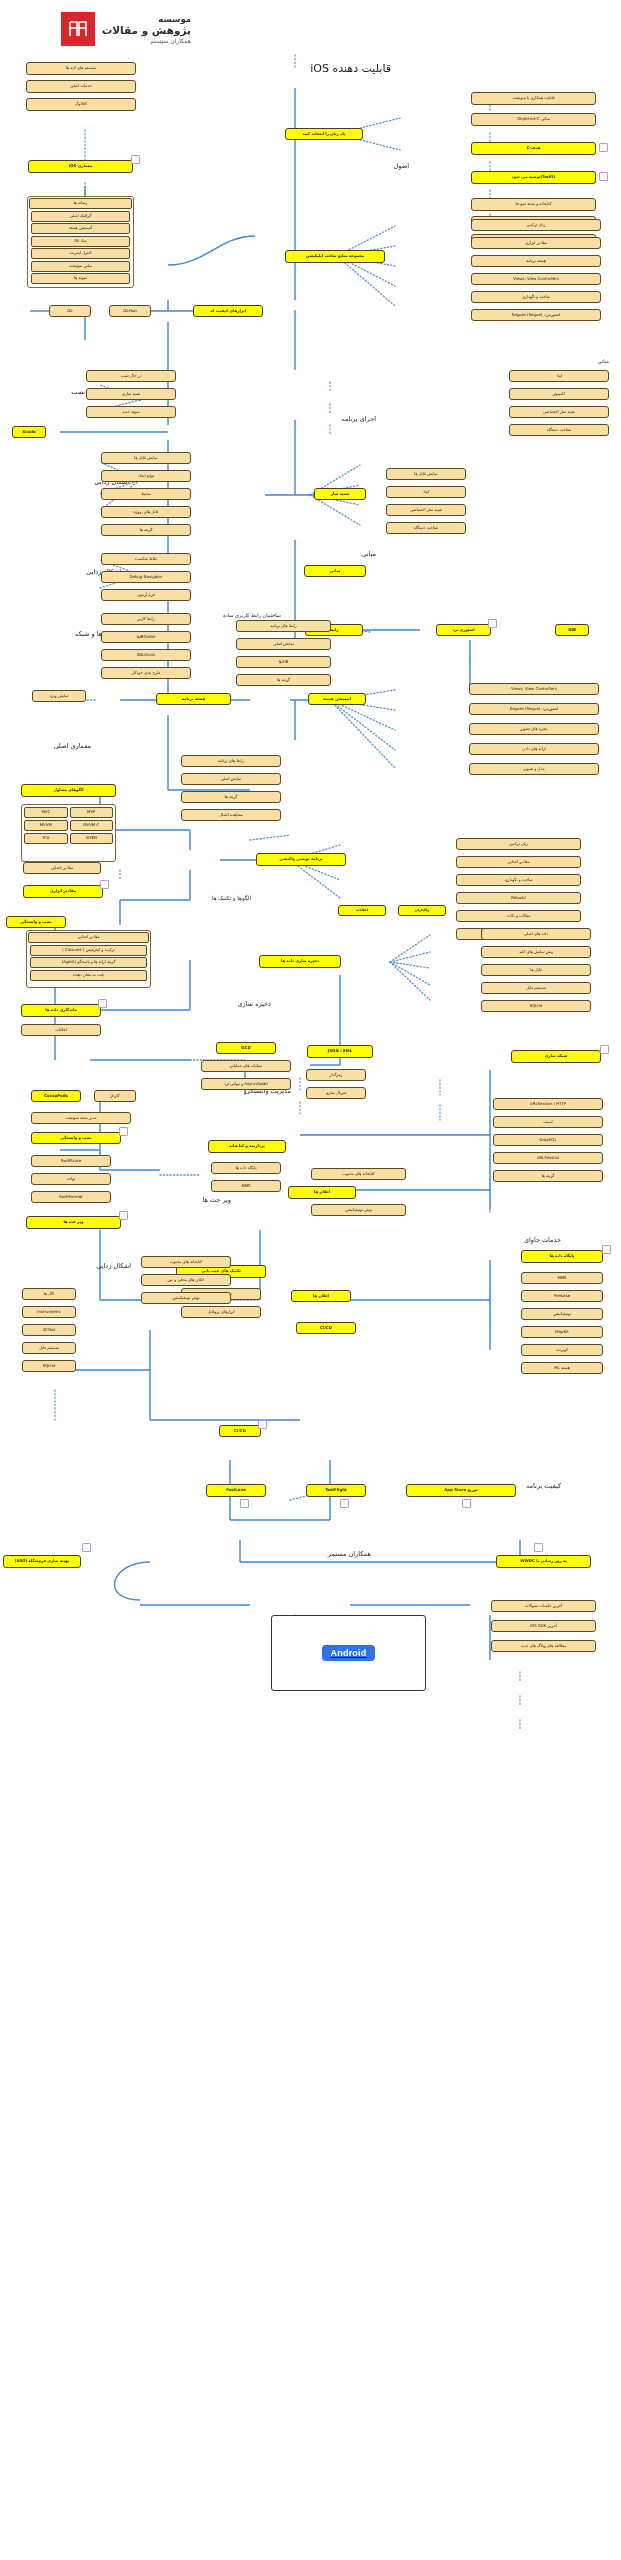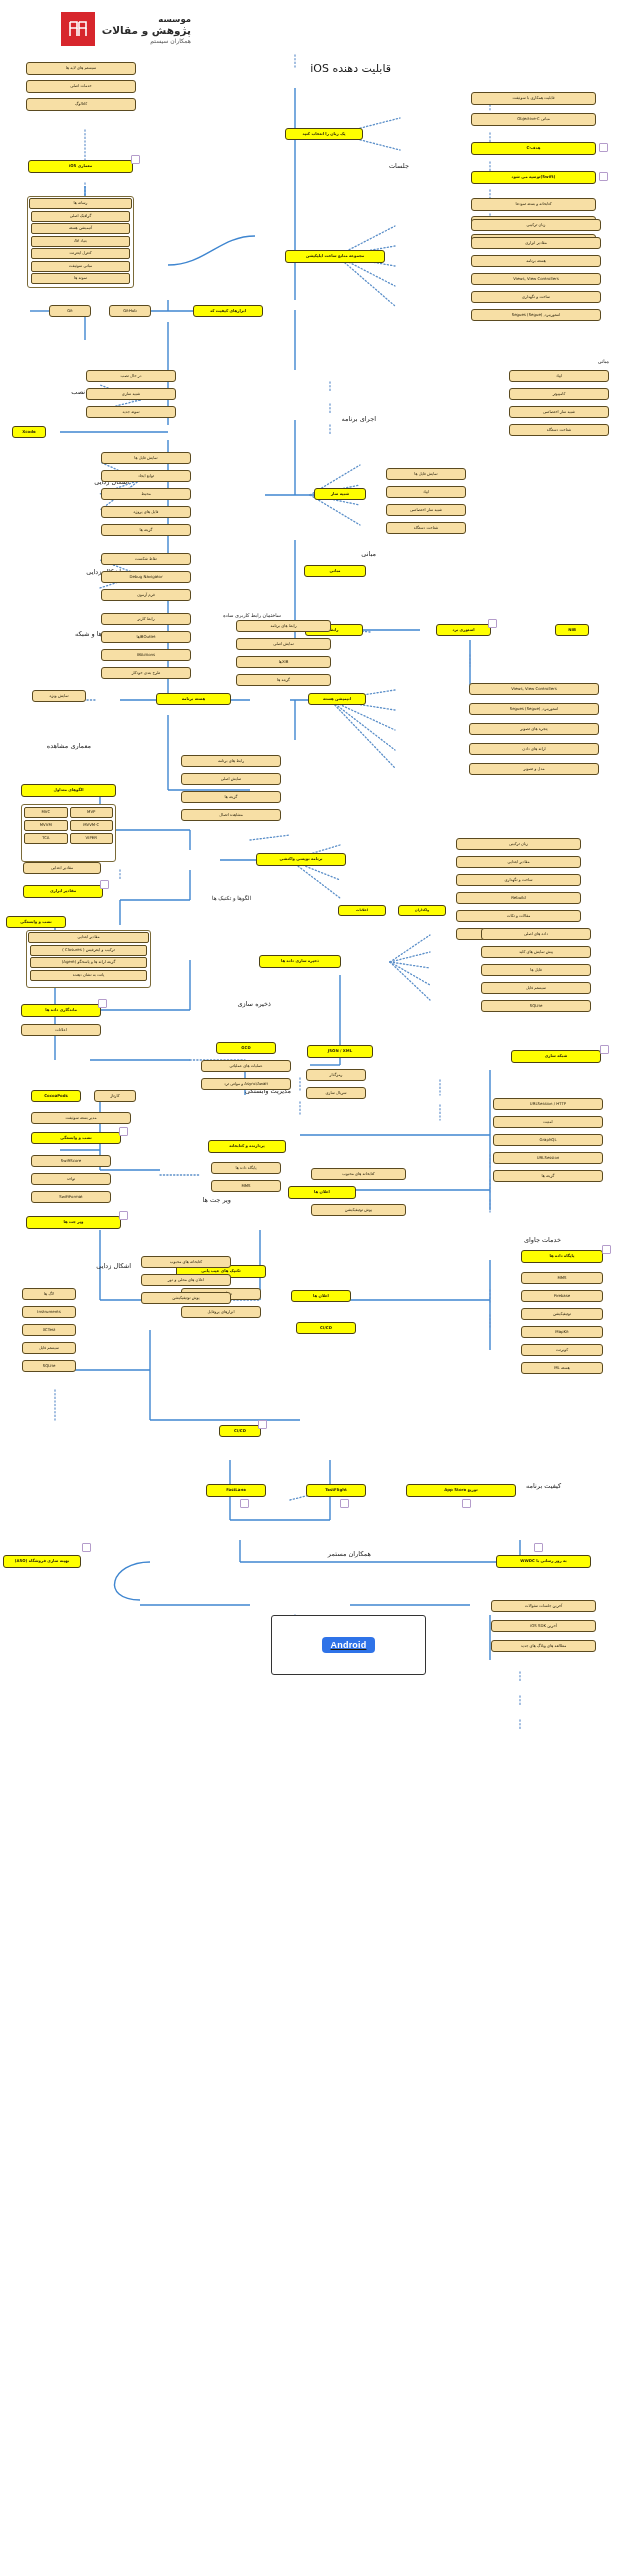--- a/index.html
+++ b/index.html
@@ -338,21 +338,21 @@
   <div class="node secondary" style="top:113px; right:25px; width:125px; height:13px;">مبانی Objective-C</div>
   <div class="node primary" style="top:142px; right:25px; width:125px; height:13px;">هدف-C</div>
   <div class="stub" style="top:143px; right:13px;"></div>
   <div class="node primary" style="top:171px; right:25px; width:125px; height:13px;">(Swift)توصیه می شود</div>
   <div class="stub" style="top:172px; right:13px;"></div>
 
   <div class="node secondary" style="top:198px; right:25px; width:125px; height:13px;">کتابخانه و بسته تمودنتا</div>
   <div class="node secondary" style="top:216px; right:25px; width:125px; height:13px;">جاوای تیوتی با Objective-C</div>
   <div class="node secondary" style="top:234px; right:25px; width:125px; height:13px;">مبانی سوئیفت</div>
 
-  <div class="label" style="top:162px; right:212px;">جلسات</div>
+  <div class="label" style="top:162px; right:212px;">اصول</div>
 
   <div class="node primary" style="top:250px; right:236px; width:100px; height:13px;">مجموعه منابع ساخت اپلیکیشن</div>
 
   <div class="node secondary" style="top:219px; right:20px; width:130px; height:12px;">زبان ترکیبی</div>
   <div class="node secondary" style="top:237px; right:20px; width:130px; height:12px;">مقادیر ابزاری</div>
   <div class="node secondary" style="top:255px; right:20px; width:130px; height:12px;">هسته برنامه</div>
   <div class="node secondary" style="top:273px; right:20px; width:130px; height:12px;">Views, View Controllers</div>
   <div class="node secondary" style="top:291px; right:20px; width:130px; height:12px;">ساخت و نگهداری</div>
   <div class="node secondary" style="top:309px; right:20px; width:130px; height:12px;">استوریبرد, Segues (Segue)</div>
 
@@ -416,21 +416,21 @@
   <div class="node secondary" style="top:703px; right:22px; width:130px; height:12px;">استوریبرد, Segues (Segue)</div>
   <div class="node secondary" style="top:723px; right:22px; width:130px; height:12px;">پنجره های تصویر</div>
   <div class="node secondary" style="top:743px; right:22px; width:130px; height:12px;">ارائه های دادن</div>
   <div class="node secondary" style="top:763px; right:22px; width:130px; height:12px;">مدل و تصویر</div>
 
   <div class="node secondary" style="top:620px; right:290px; width:95px; height:12px;">رابط های برنامه</div>
   <div class="node secondary" style="top:638px; right:290px; width:95px; height:12px;">نمایش اصلی</div>
   <div class="node secondary" style="top:656px; right:290px; width:95px; height:12px;">XIBها</div>
   <div class="node secondary" style="top:674px; right:290px; width:95px; height:12px;">گزینه ها</div>
 
-  <div class="label" style="top:742px; right:530px;">معماری مشاهده</div>
+  <div class="label" style="top:742px; right:530px;">معماری اصلی</div>
   <div class="node secondary" style="top:755px; right:340px; width:100px; height:12px;">رابط های برنامه</div>
   <div class="node secondary" style="top:773px; right:340px; width:100px; height:12px;">نمایش اصلی</div>
   <div class="node secondary" style="top:791px; right:340px; width:100px; height:12px;">گزینه ها</div>
   <div class="node secondary" style="top:809px; right:340px; width:100px; height:12px;">مشاهده اتصال</div>
 
   <div class="node primary" style="top:784px; right:505px; width:95px; height:13px;">الگوهای متداول</div>
   <div class="node group" style="top:804px; right:505px; width:95px; height:58px;">
     <div style="display:flex; gap:2px; padding:2px 2px 0 2px;">
       <div class="groupitem" style="flex:1;margin:0;">MVP</div>
       <div class="groupitem" style="flex:1;margin:0;">MVC</div>
@@ -565,17 +565,17 @@
   <div class="stub" style="top:1543px; right:530px;"></div>
 
   <div class="label" style="top:1550px; right:250px;">همکاران مستمر</div>
 
   <div class="node primary" style="top:1555px; right:30px; width:95px; height:13px;">به روز رسانی با WWDC</div>
   <div class="stub" style="top:1543px; right:78px;"></div>
   <div class="node secondary" style="top:1600px; right:25px; width:105px; height:12px;">آخرین جلسات سئوالات</div>
   <div class="node secondary" style="top:1620px; right:25px; width:105px; height:12px;">آخرین iOS SDK</div>
   <div class="node secondary" style="top:1640px; right:25px; width:105px; height:12px;">مطالعه های وبلاگ های جدید</div>
 
-  <div class="node plain" style="top:1615px; right:195px; width:155px; height:60px; border-width:1.5px;text-decoration:underline;">
+  <div class="node plain" style="top:1615px; right:195px; width:155px; height:76px; border-width:1.5px;text-decoration:underline;">
     <span class="android-pill">Android</span>
   </div>
 
 </div>
 
 </body></html>

